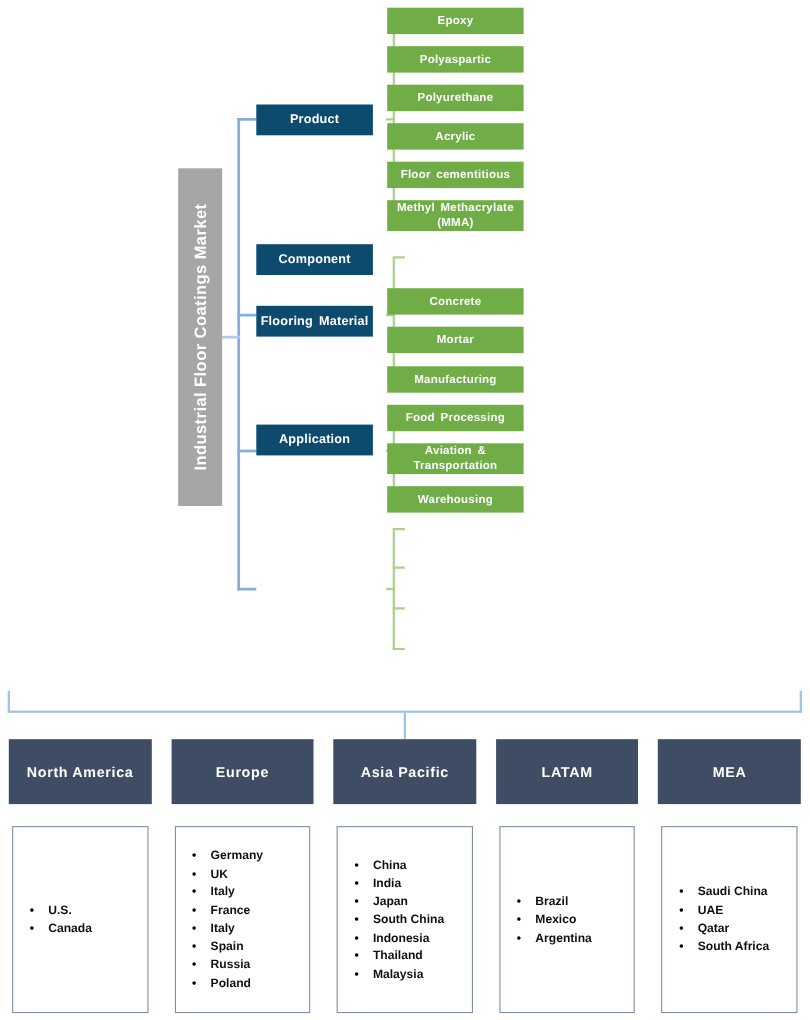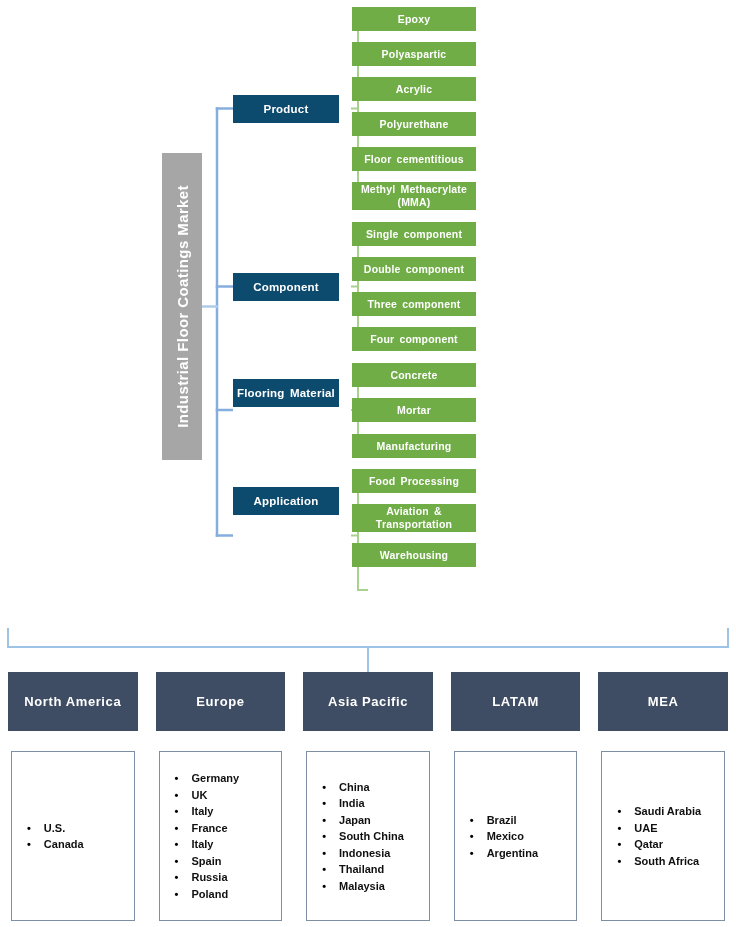--- a/index.html
+++ b/index.html
@@ -125,58 +125,41 @@
     <div class="leaves">
   <div class="leaf">
     <span class="leaf-label">Epoxy</span>
   </div>
 
   <div class="leaf">
     <span class="leaf-label">Polyaspartic</span>
   </div>
 
   <div class="leaf">
+    <span class="leaf-label">Polyurethane</span>
+  </div>
+
+  <div class="leaf">
     <span class="leaf-label">Acrylic</span>
-  </div>
-
-  <div class="leaf">
-    <span class="leaf-label">Polyurethane</span>
   </div>
 
   <div class="leaf">
     <span class="leaf-label">Floor cementitious</span>
   </div>
 
   <div class="leaf">
     <span class="leaf-label">Methyl Methacrylate (MMA)</span>
   </div>
 </div>
   </div>
 
   <div class="group">
     <div class="cat-box">
       <span class="cat-label">Component</span>
     </div>
-    <div class="leaves">
-  <div class="leaf">
-    <span class="leaf-label">Single component</span>
-  </div>
-
-  <div class="leaf">
-    <span class="leaf-label">Double component</span>
-  </div>
-
-  <div class="leaf">
-    <span class="leaf-label">Three component</span>
-  </div>
-
-  <div class="leaf">
-    <span class="leaf-label">Four component</span>
-  </div>
-</div>
   </div>
 
   <div class="group">
     <div class="cat-box">
       <span class="cat-label">Flooring Material</span>
     </div>
     <div class="leaves">
   <div class="leaf">
     <span class="leaf-label">Concrete</span>
   </div>
@@ -354,21 +337,21 @@
   </div>
 
   <div class="region-col">
     <div class="region-header">
       <span class="region-name">MEA</span>
     </div>
     <div class="country-box">
       <ul class="country-list">
   <li class="country-item">
     <span class="bullet">•</span>
-    <span class="country-name">Saudi Arabia</span>
+    <span class="country-name">Saudi China</span>
   </li>
 
   <li class="country-item">
     <span class="bullet">•</span>
     <span class="country-name">UAE</span>
   </li>
 
   <li class="country-item">
     <span class="bullet">•</span>
     <span class="country-name">Qatar</span>

